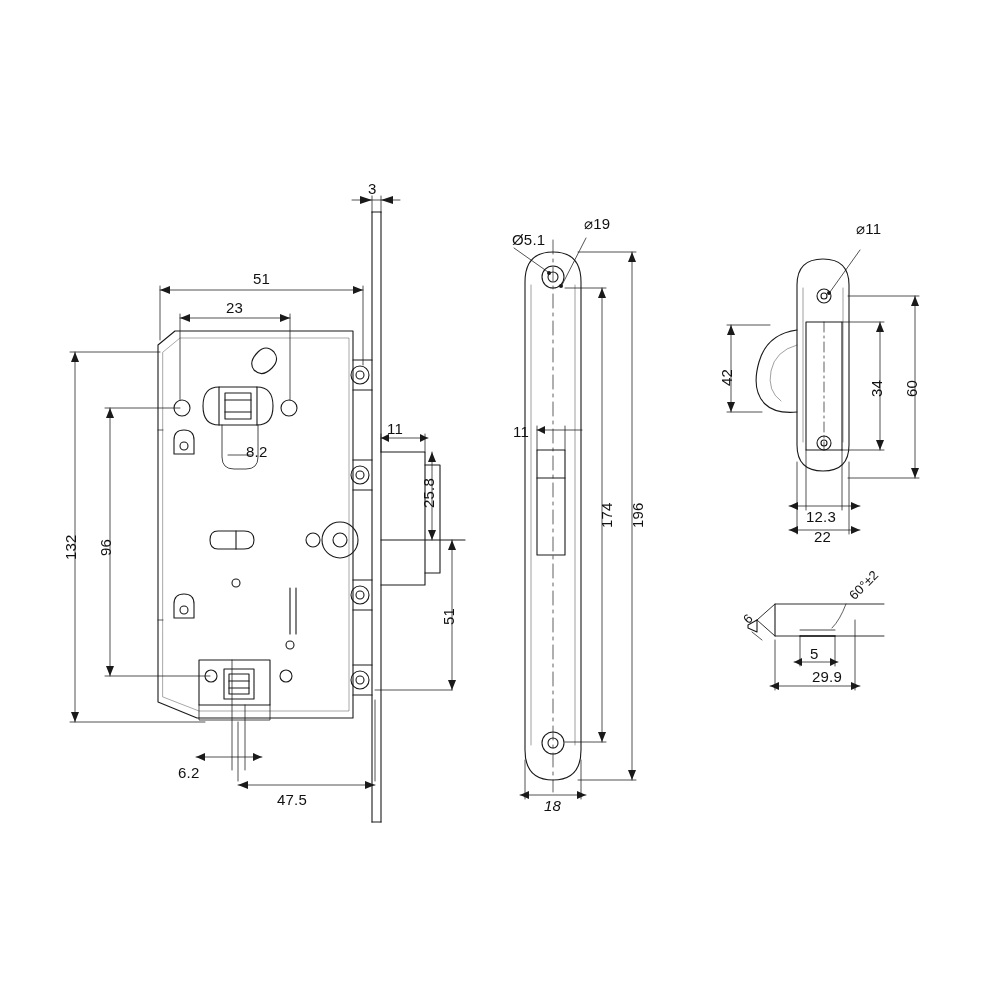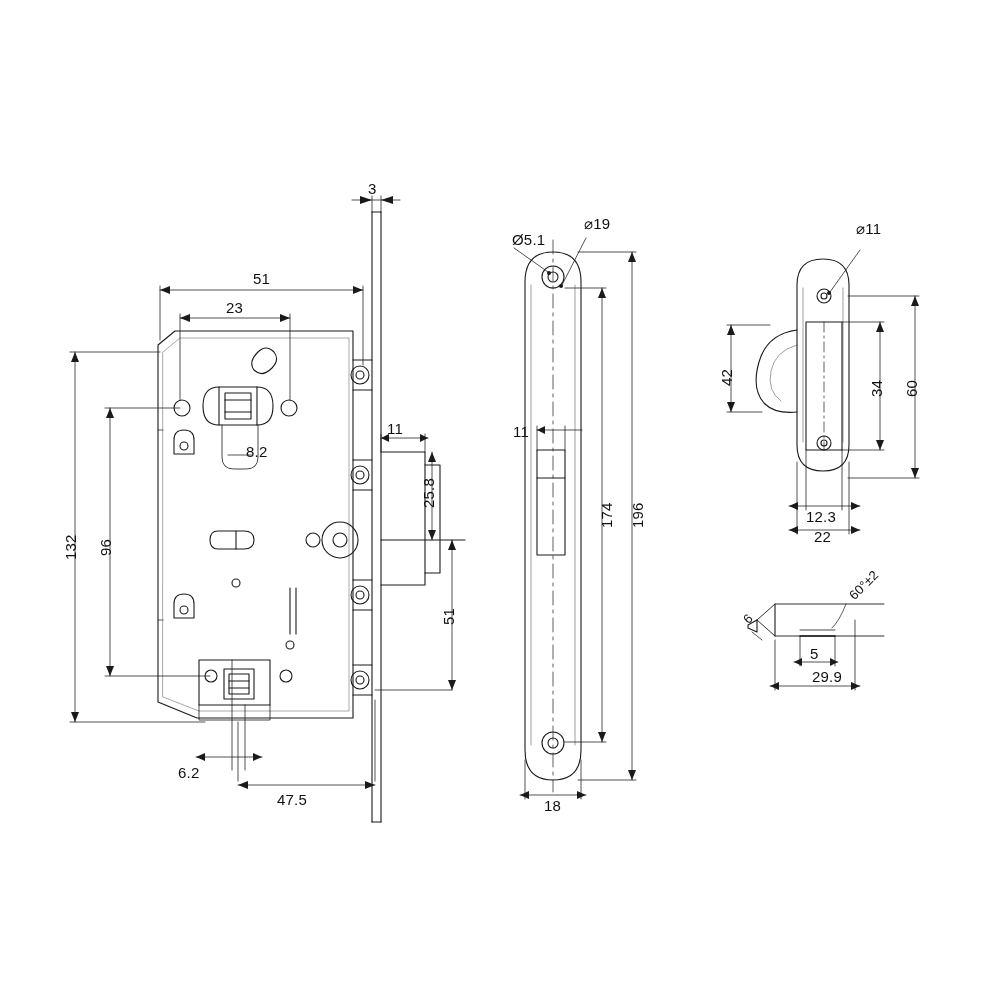--- a/index.html
+++ b/index.html
@@ -350,21 +350,21 @@
   <div class="lbl vert" style="left:420px; top:508px;">25.8</div>
   <div class="lbl vert" style="left:440px; top:625px;">51</div>
   <div class="lbl" style="left:178px; top:740px;margin-top:24px;">6.2</div>
   <div class="lbl" style="left:277px; top:773px;margin-top:18px;">47.5</div>
 
   <div class="lbl" style="left:489px; top:231px;margin-left:23px;">Ø5.1</div>
   <div class="lbl" style="left:584px; top:215px;">⌀19</div>
   <div class="lbl" style="left:513px; top:423px;">11</div>
   <div class="lbl vert" style="left:598px; top:528px;">174</div>
   <div class="lbl vert" style="left:629px; top:528px;">196</div>
-  <div class="lbl" style="left:544px; top:797px;">18</div>
+  <div class="lbl" style="left:544px; top:797px;font-style:italic;">18</div>
 
   <div class="lbl" style="left:856px; top:220px;">⌀11</div>
   <div class="lbl vert" style="left:718px; top:386px;">42</div>
   <div class="lbl vert" style="left:868px; top:397px;">34</div>
   <div class="lbl vert" style="left:903px; top:397px;">60</div>
   <div class="lbl" style="left:806px; top:508px;text-align:center;">12.3</div>
   <div class="lbl" style="left:814px; top:528px;">22</div>
 
   <div class="lbl small" style="left:846px; top:592px; transform: rotate(-45deg); transform-origin: 0 0;">60°±2</div>
   <div class="lbl small" style="left:740px; top:616px; transform: rotate(-45deg); transform-origin: 0 0;">6</div>

